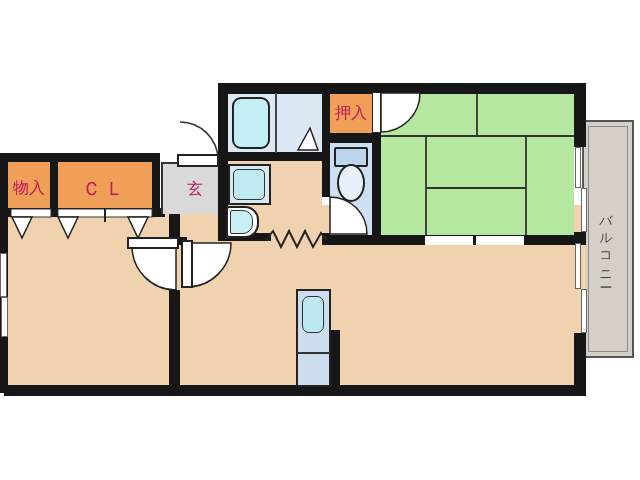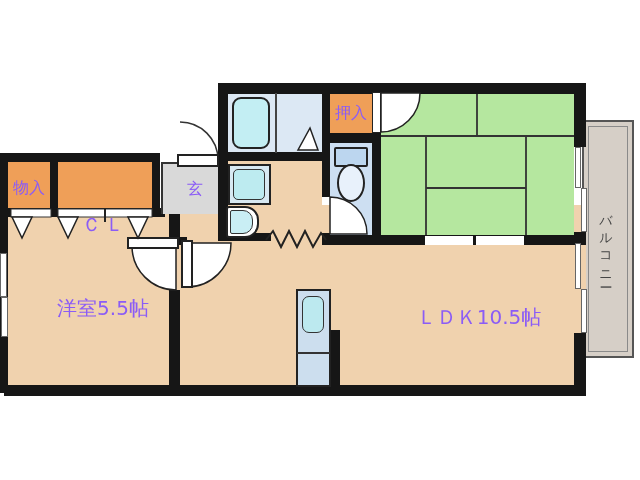--- a/index.html
+++ b/index.html
@@ -8,21 +8,21 @@
   .r{position:absolute;box-sizing:border-box;}
   .wall{background:#161616;}
   .fill-tan{background:#f0d2ae;}
   .fill-green{background:#b5e79f;}
   .fill-orange{background:#ef9f58;}
   .fill-gray{background:#d9d9d9;}
   .fill-bath{background:#dce8f4;}
   .fill-toilet{background:#cddff2;}
   .fill-balcony{background:#d6cfc7;}
   .win{background:#ffffff;border:1px solid #666;}
-  .label{position:absolute;color:#8b5cf6;white-space:nowrap;transform:translate(-50%,-50%);
+  .label{position:absolute;color:#be185d;white-space:nowrap;transform:translate(-50%,-50%);
          text-align:center;line-height:1;}
   svg{position:absolute;left:0;top:0;}
 </style>
 </head>
 <body>
 
 <div id="plan">
 
   <div class="r fill-balcony" style="left:582px;top:120px;width:52px;height:238px;border:2px solid #555;"></div>
   <div class="r" style="left:588px;top:126px;width:40px;height:226px;border:1px solid #8a8a8a;"></div>
@@ -118,20 +118,18 @@
 
     <rect x="11" y="209" width="40" height="8" fill="#fff" stroke="#333" stroke-width="1"></rect>
     <rect x="58" y="209" width="94" height="8" fill="#fff" stroke="#333" stroke-width="1"></rect>
     <line x1="105" y1="209" x2="105" y2="222" stroke="#222" stroke-width="2"></line>
     <polygon points="12,217 32,217 22,238" fill="#fff" stroke="#222" stroke-width="1.5"></polygon>
     <polygon points="58,217 78,217 68,238" fill="#fff" stroke="#222" stroke-width="1.5"></polygon>
     <polygon points="128,217 148,217 138,238" fill="#fff" stroke="#222" stroke-width="1.5"></polygon>
   </svg>
 
   <div class="label" style="left:29px;top:188px;font-size:16px;">物入</div>
-  <div class="label" style="left:105px;top:188px;font-size:19px;letter-spacing:4px;margin-top:36px;">ＣＬ</div>
+  <div class="label" style="left:105px;top:188px;font-size:19px;letter-spacing:4px;">ＣＬ</div>
   <div class="label" style="left:195px;top:189px;font-size:16px;">玄</div>
   <div class="label" style="left:351px;top:113px;font-size:16px;">押入</div>
-  <div class="label" style="left:103px;top:308px;font-size:20px;">洋室5.5帖</div>
-  <div class="label" style="left:479px;top:317px;font-size:20px;">ＬＤＫ10.5帖</div>
   <div class="label" style="left:606px;top:245px;font-size:13px;writing-mode:vertical-rl;letter-spacing:4px;color:#444;transform:translate(-50%,-50%);">バルコニー</div>
 
 </div>
 
 </body></html>

